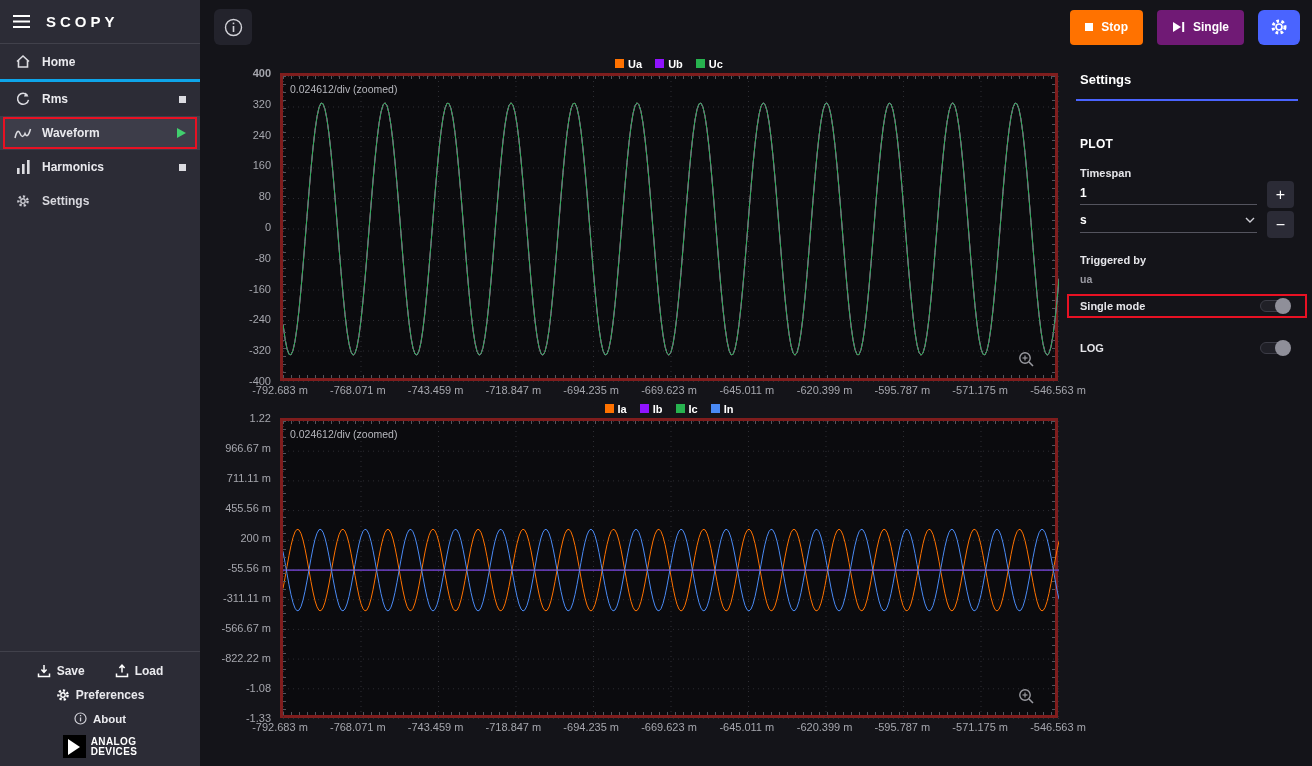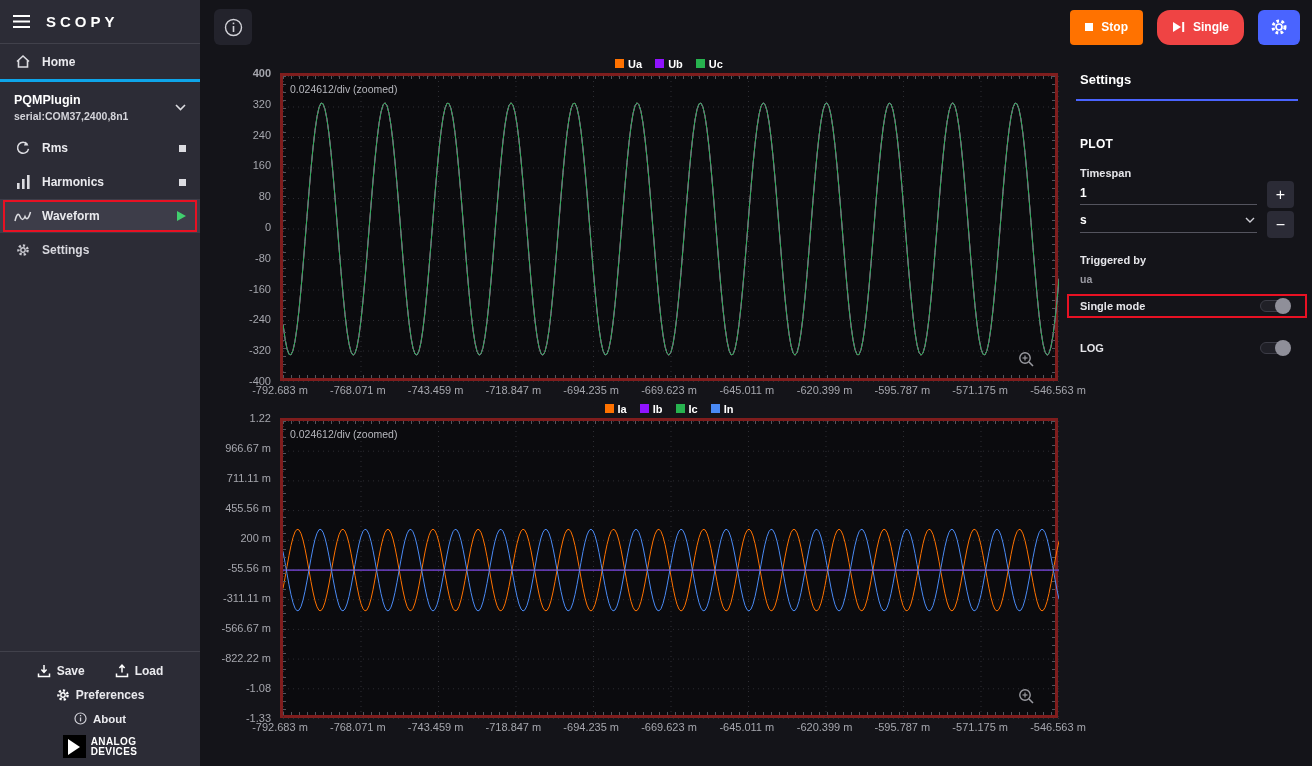--- a/index.html
+++ b/index.html
@@ -33,21 +33,21 @@
   .adi-text { font-size:10px; font-weight:bold; line-height:10px; letter-spacing:.4px; }
 
   
   main { flex:1; display:flex; flex-direction:column; min-width:0; }
   .toolbar { height:54px; display:flex; align-items:center; gap:14px; padding:0 12px 0 14px; flex:none; }
   .info-btn { width:38px; height:36px; border-radius:6px; background:#23232c; border:none; display:flex; align-items:center; justify-content:center; cursor:pointer; }
   .tb-spacer { flex:1; }
   .tbtn { height:35px; border:none; border-radius:4px; color:#fff; font-weight:bold; font-size:12px; display:flex; align-items:center; gap:8px; padding:0 15px; cursor:pointer; font-family:"Liberation Sans",sans-serif; }
   .btn-stop { background:#ff7200; }
   .stop-sq { width:8px; height:8px; background:#fff; display:inline-block; }
-  .btn-single { background:#ef4444;border-radius:13px; }
+  .btn-single { background:#701a75; }
   .btn-gear { background:#4a64ff; width:42px; padding:0; justify-content:center; border-radius:6px; }
 
   .content { flex:1; display:flex; min-height:0; }
   .charts { flex:1; min-width:0; padding:0 6px 0 10px; display:flex; flex-direction:column; }
   .chart { flex:none; }
   .legend { display:flex; justify-content:center; align-items:center; gap:13px; height:19px; margin-left:70px; font-size:11px; font-weight:bold; }
   .legend-item { display:flex; align-items:center; cursor:pointer; }
   .legend-swatch { width:9px; height:9px; display:inline-block; margin-right:4px; }
   .plot-row { display:flex; }
   .y-labels { width:70px; flex:none; position:relative; font-size:11px; color:#a5a6ad; }
@@ -106,70 +106,59 @@
 
     <div class="sb-item sb-home">
       <span class="ic">
         <svg class="icon-svg" width="16" height="15" viewBox="0 0 16 15">
             <path d="M2 7.5 L8 2 L14 7.5 M3.5 6.5 V13 H12.5 V6.5" fill="none" stroke="#dcdce1" stroke-width="1.6"></path>
           </svg>
       </span>
       <span>Home</span>
     </div>
 
-    <div class="sb-plugin">
-      <div>
-        <div class="pname">PQMPlugin</div>
-        <div class="pdetail">serial:COM37,2400,8n1</div>
-      </div>
-      <span style="cursor:pointer">
-        <svg class="icon-svg" width="11" height="7" viewBox="0 0 11 7">
-            <polyline points="1,1 5.5,5.5 10,1" fill="none" stroke="#dcdce1" stroke-width="1.6"></polyline>
-          </svg>
-      </span>
-    </div>
 
     <div class="sb-item">
       <span class="ic">
         <svg class="icon-svg" width="16" height="16" viewBox="0 0 16 16">
             <path d="M12.5 4.5 A5.5 5.5 0 1 0 13.5 8.8" fill="none" stroke="#dcdce1" stroke-width="1.5"></path>
             <path d="M10.5 1.5 L13.5 5.5 L9 5.5 Z" fill="#dcdce1"></path>
           </svg>
       </span>
       <span>Rms</span>
       <span class="trail">
           <span class="sq-ind"></span>
         </span>
+    </div>
+
+    <div class="sb-item active">
+      <span class="ic">
+        <svg class="icon-svg" width="18" height="13" viewBox="0 0 18 13">
+            <path d="M1 11 Q3.5 0.5 6 6.5 T11 6.5 Q13.5 12.5 16.5 2" fill="none" stroke="#dcdce1" stroke-width="1.5"></path>
+          </svg>
+      </span>
+      <span>Waveform</span>
+      <span class="trail">
+          <span class="play-ind"></span>
+        </span>
+      <span class="red-box"></span>
     </div>
 
     <div class="sb-item">
       <span class="ic">
         <svg class="icon-svg" width="15" height="14" viewBox="0 0 15 14">
             <rect x="1" y="8" width="2.6" height="6" fill="#dcdce1"></rect>
             <rect x="6" y="4" width="2.6" height="10" fill="#dcdce1"></rect>
             <rect x="11" y="0" width="2.6" height="14" fill="#dcdce1"></rect>
           </svg>
       </span>
       <span>Harmonics</span>
       <span class="trail">
           <span class="sq-ind"></span>
         </span>
-    </div>
-
-    <div class="sb-item active">
-      <span class="ic">
-        <svg class="icon-svg" width="18" height="13" viewBox="0 0 18 13">
-            <path d="M1 11 Q3.5 0.5 6 6.5 T11 6.5 Q13.5 12.5 16.5 2" fill="none" stroke="#dcdce1" stroke-width="1.5"></path>
-          </svg>
-      </span>
-      <span>Waveform</span>
-      <span class="trail">
-          <span class="play-ind"></span>
-        </span>
-      <span class="red-box"></span>
     </div>
 
     <div class="sb-item sb-settings">
       <span class="ic">
         <svg class="icon-svg" width="14" height="14" viewBox="0 0 14 14">
             <circle cx="7" cy="7" r="4.6" fill="none" stroke="#c9c9d0" stroke-width="2.4" stroke-dasharray="2.2 2"></circle>
             <circle cx="7" cy="7" r="2.2" fill="none" stroke="#c9c9d0" stroke-width="1.4"></circle>
           </svg>
       </span>
       <span>Settings</span>

